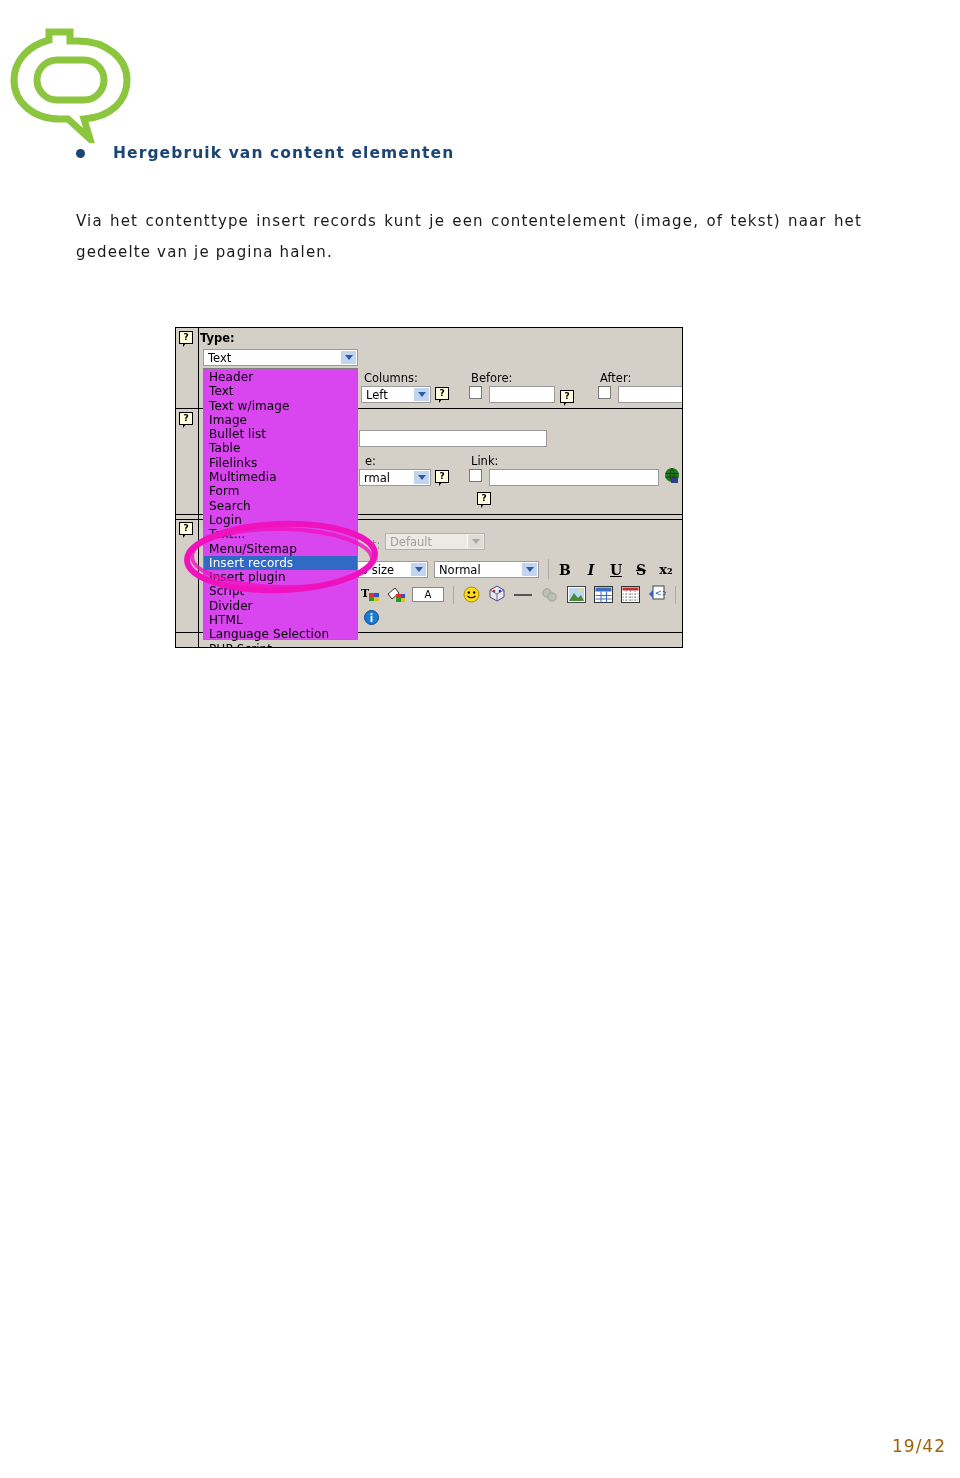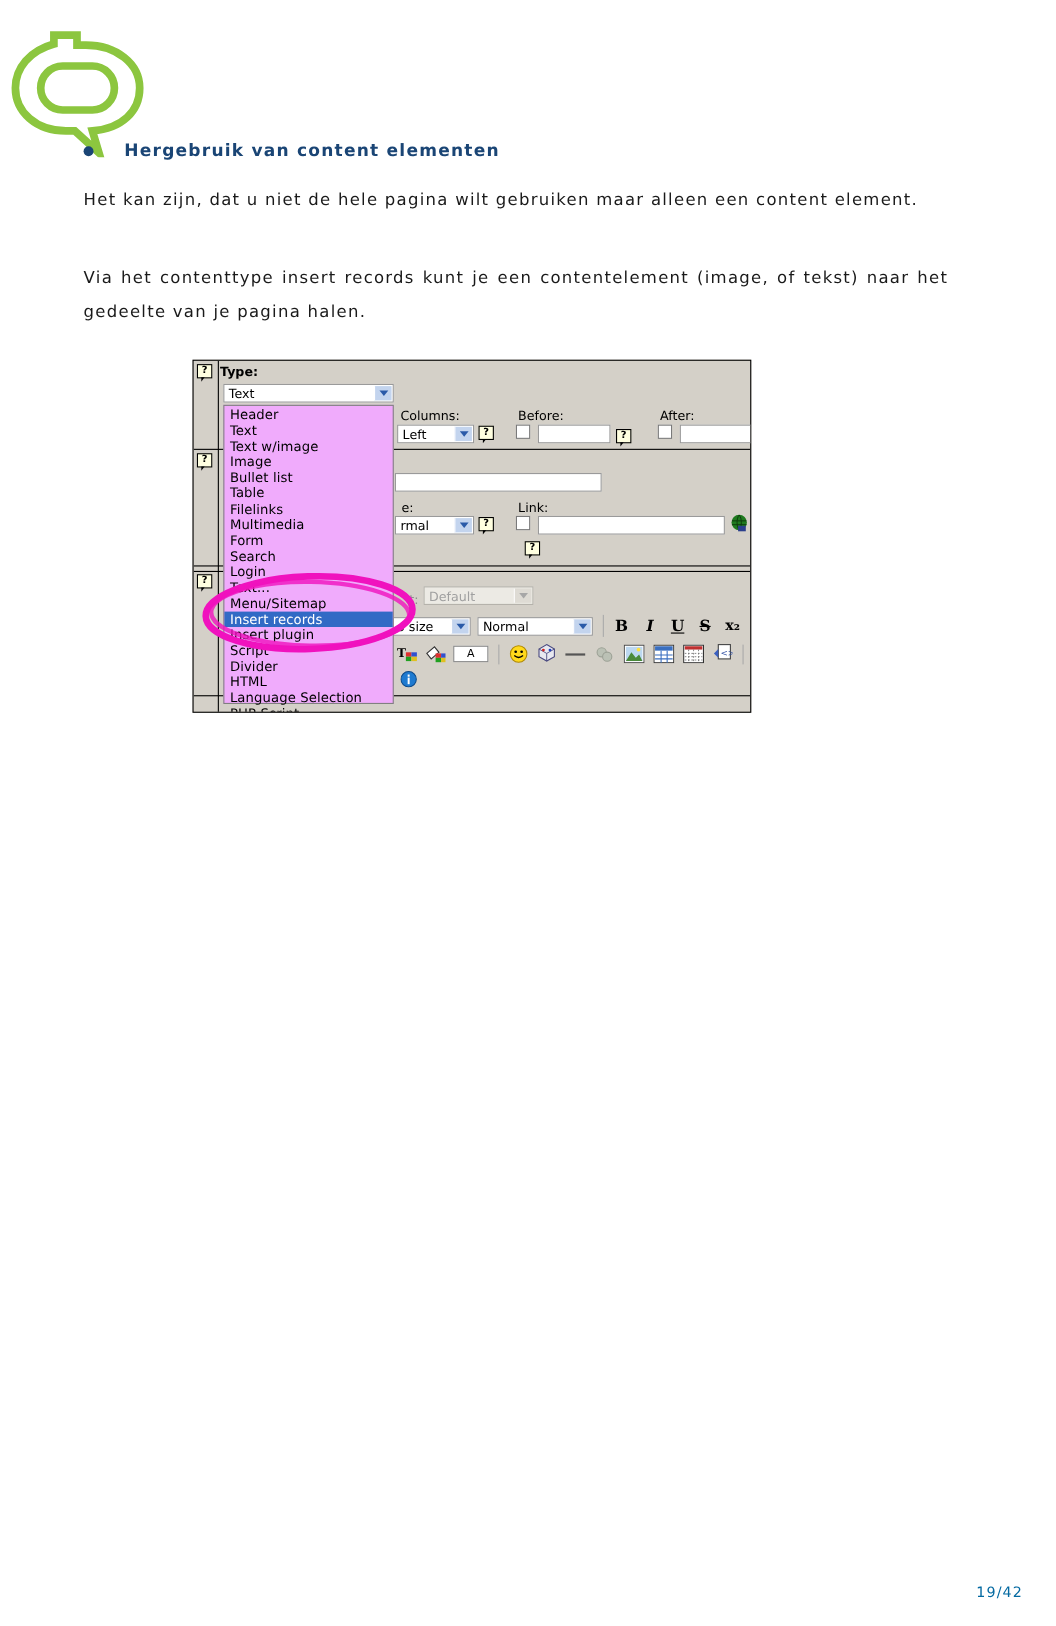--- a/index.html
+++ b/index.html
@@ -52,21 +52,21 @@
     color: #3f87ad;
     letter-spacing: 6.2px;
     white-space: nowrap;
     margin-top: 2px;
   }
 
   
   #content {
     position: absolute;
     left: 0;
-    top: 124px;
+    top: 140px;
     width: 884px;
   }
   .heading-row {
     display: flex;
     align-items: center;
     padding-left: 76px;
     height: 26px;
   }
   .bullet-dot {
     width: 9px;
@@ -198,21 +198,21 @@
     border-bottom: 4px solid transparent;
   }
 
   
   #dropdown {
     position: absolute;
     left: 27px;
     top: 40px;
     width: 155px;
     height: 272px;
-    background: #f0abfc;
+    background: #d946ef;
     border: 1px solid #808080;
     box-sizing: border-box;
     z-index: 40;
     padding-top: 1px;
   }
   .dd-item {
     height: 14.3px;
     line-height: 14.3px;
     padding-left: 5px;
     font-size: 12px;
@@ -248,46 +248,45 @@
     font-size: 14px;
     font-weight: bold;
     color: #000;
     text-align: center;
     line-height: 16px;
   }
 
   
   #pagenum {
     position: absolute;
-    right: 30px;
+    right: 14px;
     bottom: 22px;
     font-family: "DejaVu Sans", sans-serif;
-    font-size: 13px;
-    color: #0369a1;
+    font-size: 17px;
+    color: #a16207;
     letter-spacing: 1px;
   }
 </style>
 </head>
 <body>
 
 <div id="logo-block">
   <svg id="logo-mark" viewBox="0 0 125 125">
     <g fill="none" stroke="#8cc63f" stroke-width="7">
       <path d="M 41 14 L 41 22 C 19 28 6 44 6 62 C 6 84 25 101 52 101 L 60 101 L 82 121 L 76 101 C 103 99 119 83 119 62 C 119 40 98 23 70 23 L 62 23 L 62 14 Z"></path>
       <rect x="29" y="42" width="67" height="40" rx="20" ry="20"></rect>
     </g>
   </svg>
 </div>
 
 <div id="content">
   <div class="heading-row">
     <span class="bullet-dot"></span>
     <span class="heading-text">Hergebruik van content elementen</span>
   </div>
-  <div class="para p1">Het kan zijn, dat u niet de hele pagina wilt gebruiken maar alleen een content element.</div>
   <div class="para p2">Via het contenttype insert records kunt je een contentelement (image, of tekst) naar het gedeelte van je pagina halen.</div>
 </div>
 
 <div id="shot">
 
   <div class="vline" style="left:22px; top:0; height:321px;"></div>
 
   <div class="helpicon" style="left:3px; top:3px;">?</div>
   <span class="lbl bold" style="left:24px; top:3px;">Type:</span>
 

